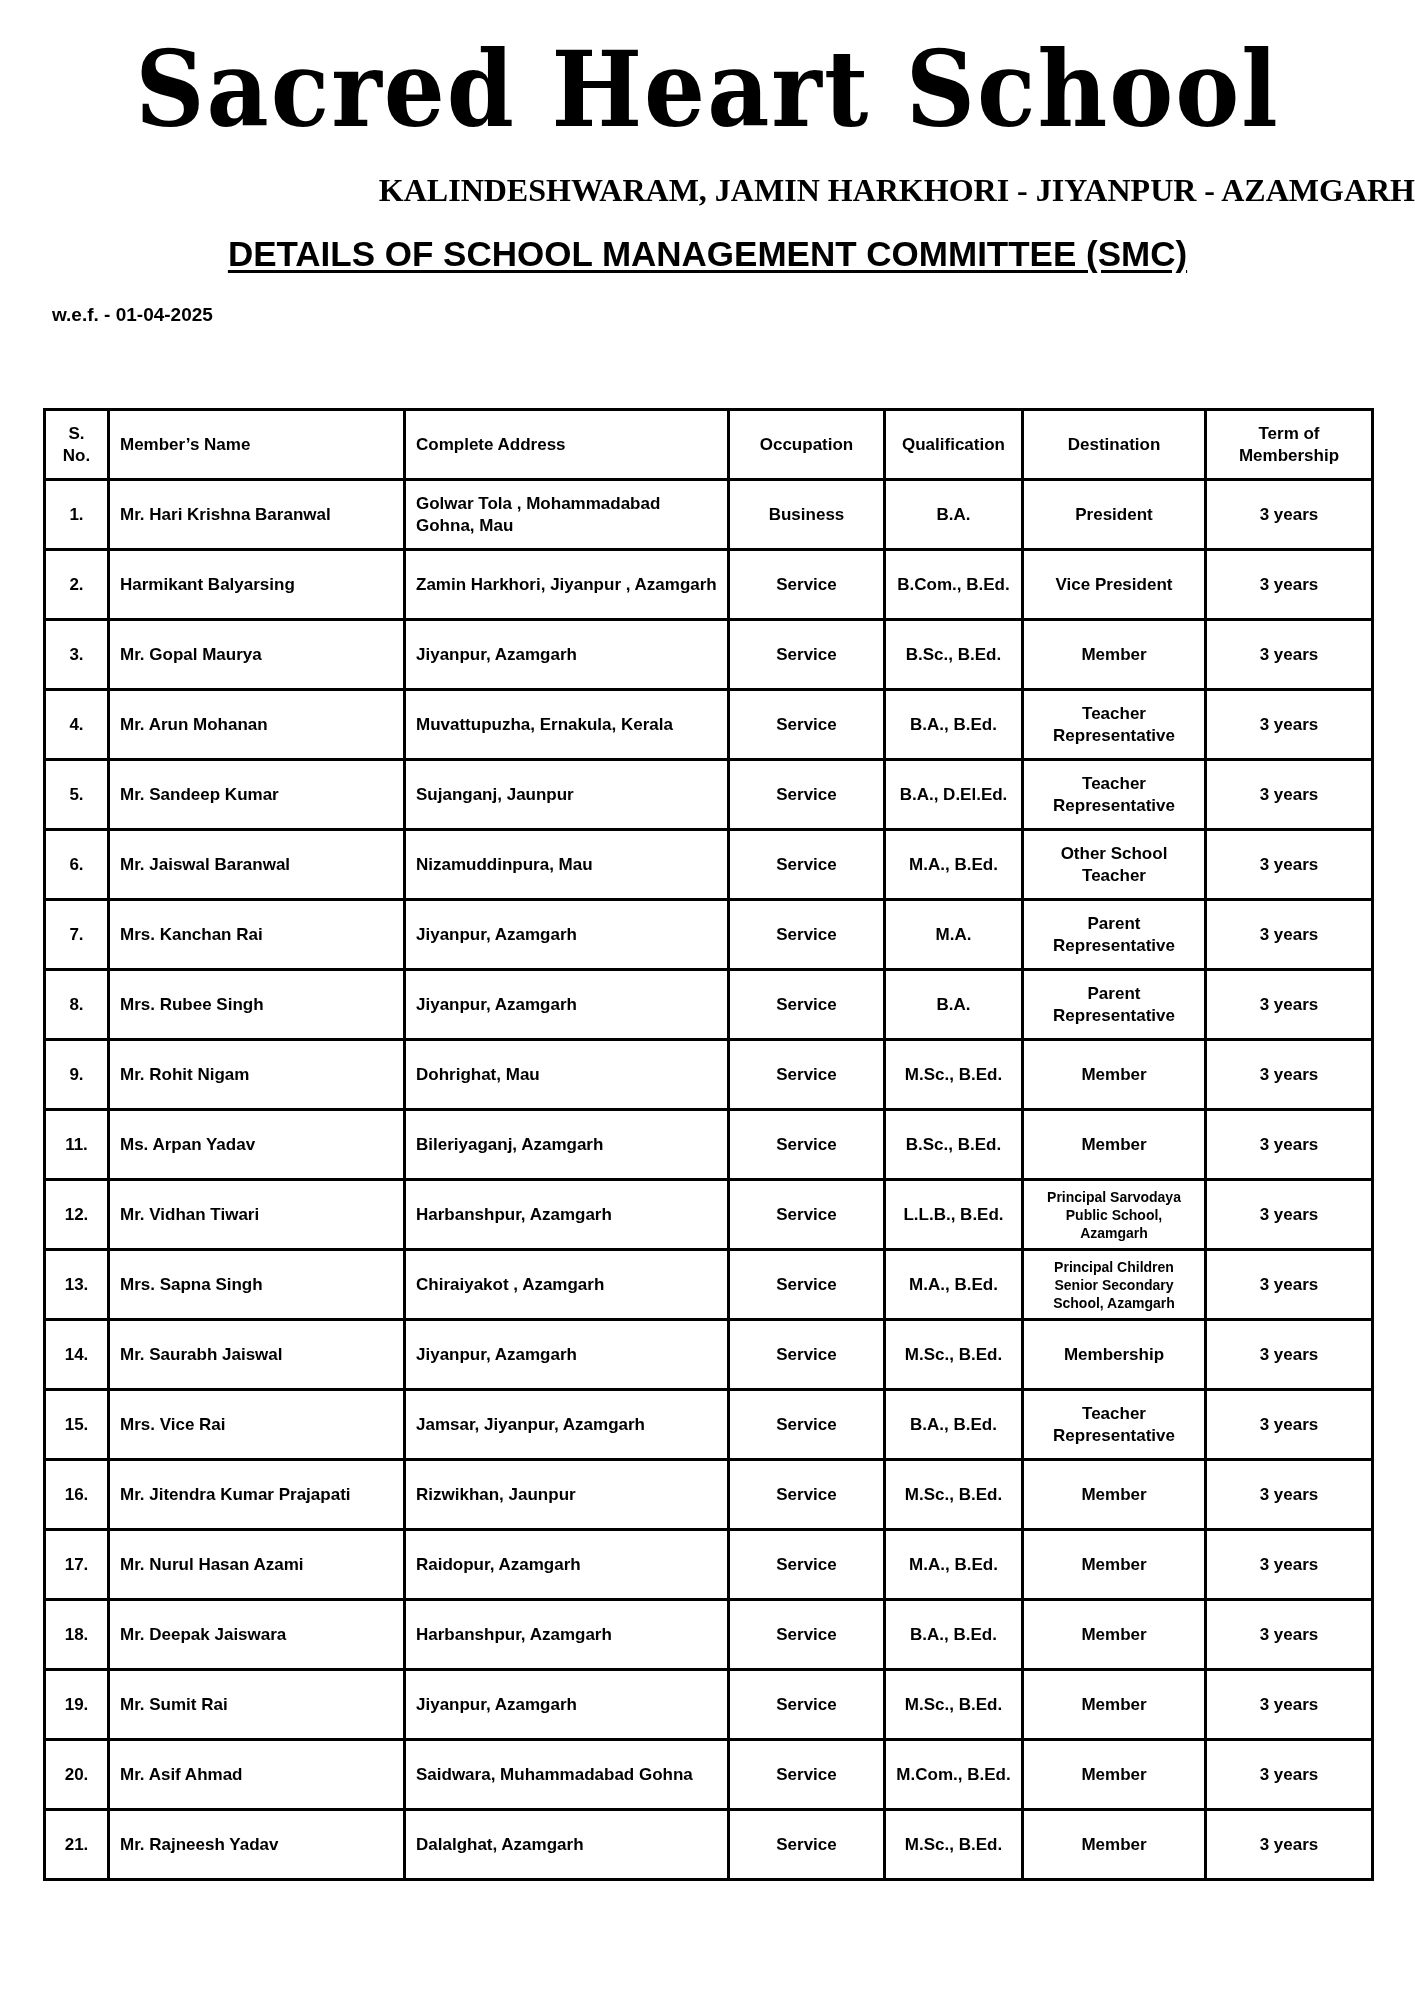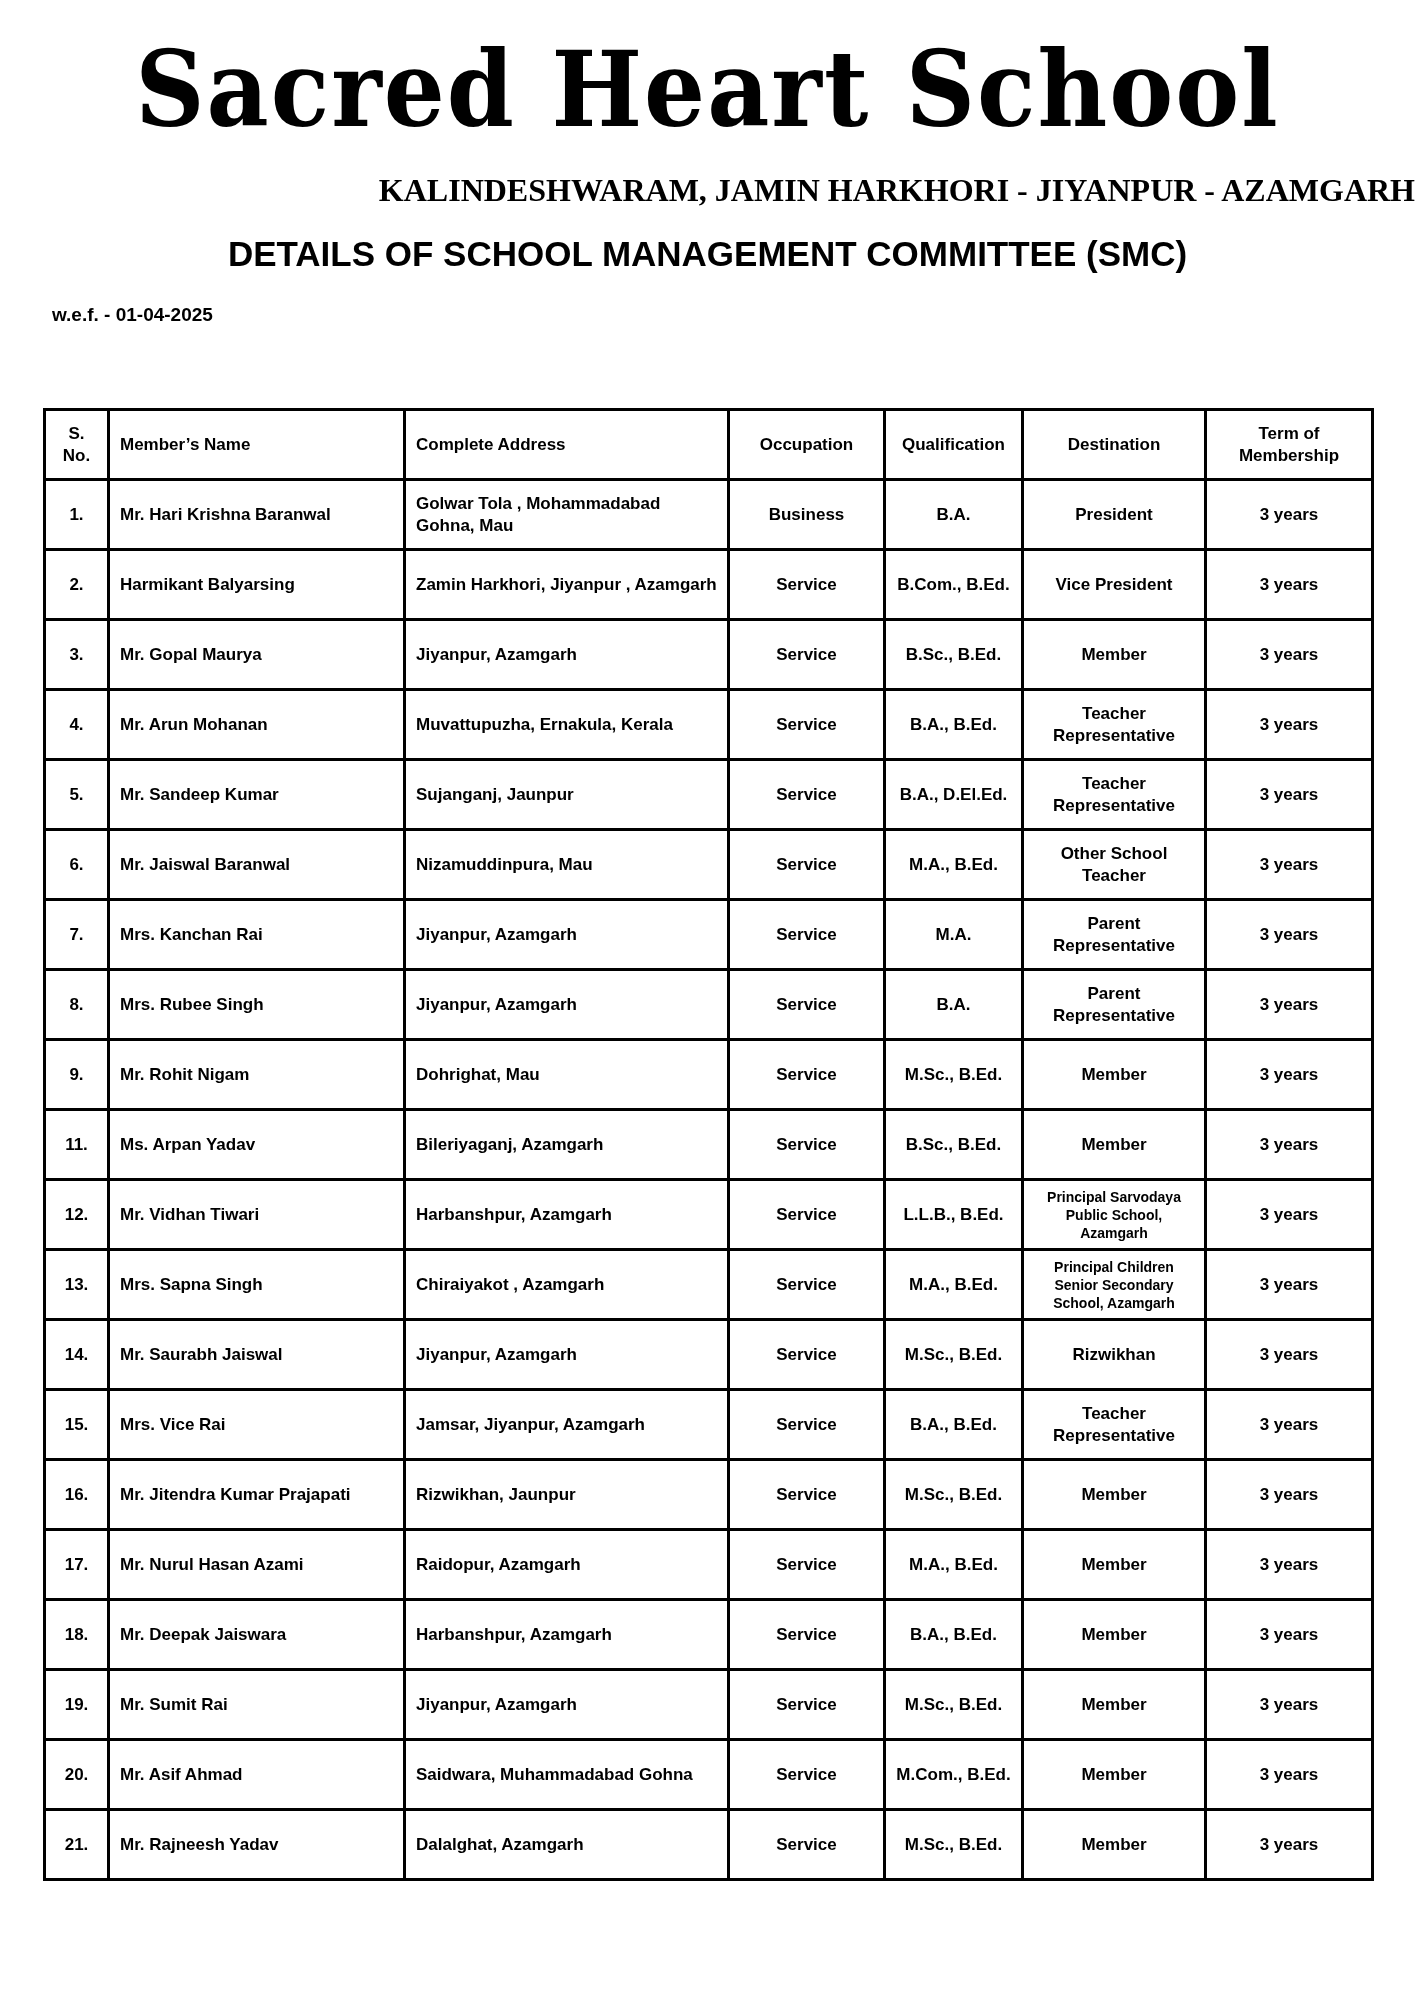--- a/index.html
+++ b/index.html
@@ -14,21 +14,21 @@
     transform: scaleY(1.1);
   }
   .school-address {
     position: absolute; left: 0; width: 1415px; top: 170px; text-align: right;
     font-family: "Liberation Serif", "DejaVu Serif", serif;
     font-weight: bold; font-size: 32px; line-height: 40px;
   }
   .doc-heading {
     position: absolute; left: 0; width: 1415px; top: 232px; text-align: center;
     font-family: "Liberation Sans", sans-serif; font-weight: bold; font-size: 35px;
-    line-height: 44px; text-underline-offset: 4px;
+    line-height: 44px; text-decoration: underline; text-underline-offset: 4px;
   }
   .wef {
     position: absolute; left: 52px; top: 300px;
     font-family: "Liberation Sans", sans-serif; font-weight: bold; font-size: 19px; line-height: 30px;
   }
   table.smc {
     position: absolute; left: 43px; top: 408px; width: 1328px;
     border-collapse: collapse; table-layout: fixed;
     font-family: "Liberation Sans", sans-serif; font-weight: bold; font-size: 17px; line-height: 22px;
   }
@@ -179,21 +179,21 @@
         <td class="c">M.A., B.Ed.</td>
         <td class="c small">Principal Children Senior Secondary School, Azamgarh</td>
         <td class="c">3 years</td>
       </tr>
       <tr>
         <td class="sno">14.</td>
         <td class="l">Mr. Saurabh Jaiswal</td>
         <td class="l">Jiyanpur, Azamgarh</td>
         <td class="c">Service</td>
         <td class="c">M.Sc., B.Ed.</td>
-        <td class="c">Rizwikhan</td>
+        <td class="c">Membership</td>
         <td class="c">3 years</td>
       </tr>
       <tr>
         <td class="sno">15.</td>
         <td class="l">Mrs. Vice Rai</td>
         <td class="l">Jamsar, Jiyanpur, Azamgarh</td>
         <td class="c">Service</td>
         <td class="c">B.A., B.Ed.</td>
         <td class="c">Teacher Representative</td>
         <td class="c">3 years</td>

